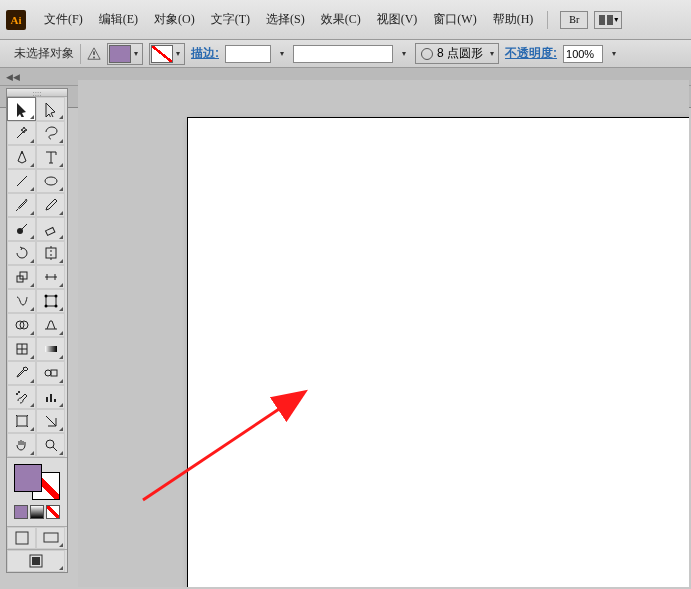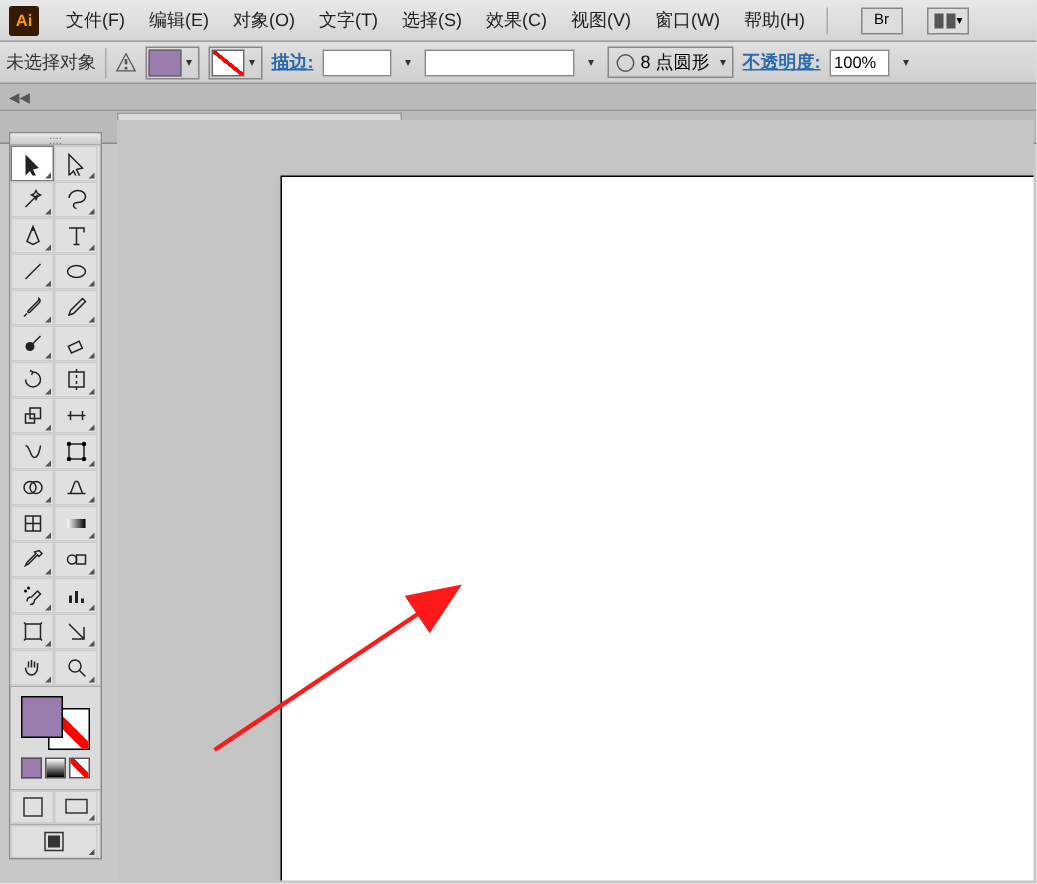--- a/index.html
+++ b/index.html
@@ -1,26 +1,26 @@
 <!DOCTYPE html>
 <html><head>
 <meta charset="utf-8">
 <style>
 * { box-sizing: border-box; margin: 0; padding: 0; }
 body { font-family: "Microsoft YaHei", Arial, sans-serif; font-size: 12px; background: #c8c8c8; width: 691px; height: 589px; overflow: hidden; position: relative; }
 
 
-.menubar { height: 28px; background: linear-gradient(#e8e8e8,#d5d5d5); border-bottom: 1px solid #999; display: flex; align-items: center; padding: 0 6px; }
+.menubar { height: 40px; background: linear-gradient(#e8e8e8,#d5d5d5); border-bottom: 1px solid #999; display: flex; align-items: center; padding: 0 6px; font-family: Liberation Serif, serif; }
 .ai-logo { width: 20px; height: 20px; background: #331a00; color: #ff9a00; font-weight: bold; font-size: 11px; display: flex; align-items: center; justify-content: center; border-radius: 2px; margin-right: 10px; }
 .menu-item { padding: 16px 8px; color: #222; cursor: default; }
 .menu-sep { width: 1px; height: 18px; background: #aaa; margin: 0 6px; }
-.menu-btn { width: 28px; height: 18px; border: 1px solid #888; background: #ddd; margin-left: 16px; display: flex; align-items: center; justify-content: center; font-size: 10px; }
-
-
-.optbar { height: 28px; background: linear-gradient(#e0e0e0,#cfcfcf); border-bottom: 1px solid #999; display: flex; align-items: center; padding: 0 4px; gap: 6px; }
+.menu-btn { width: 28px; height: 18px; border: 1px solid #888; background: #ddd; margin-left: 6px; display: flex; align-items: center; justify-content: center; font-size: 10px; }
+
+
+.optbar { height: 28px; background: linear-gradient(#e0e0e0,#cfcfcf); border-bottom: 1px solid #999; display: flex; align-items: center; padding: 0 14px; gap: 6px; }
 .opt-label { color: #333; white-space: nowrap; }
 .opt-sep { width: 1px; height: 20px; background: #aaa; }
 .swatch { width: 22px; height: 18px; border: 1px solid #666; display: inline-block; }
 .swatch.fill { background: #9a7caf; }
 .swatch.none { background: white; position: relative; }
 .swatch.none::after { content: ""; position: absolute; left: 0; top: 0; right: 0; bottom: 0; background: linear-gradient(to top right, transparent 45%, red 45%, red 55%, transparent 55%); }
 .swatch-wrap { display: flex; align-items: center; border: 1px solid #888; padding: 1px; }
 .swatch-caret { width: 10px; text-align: center; font-size: 8px; color: #333; }
 .opt-input { height: 18px; border: 1px solid #888; background: white; font-size: 11px; padding: 0 2px; }
 .opt-link { color: #2a6ab0; text-decoration: underline; font-weight: bold; }

